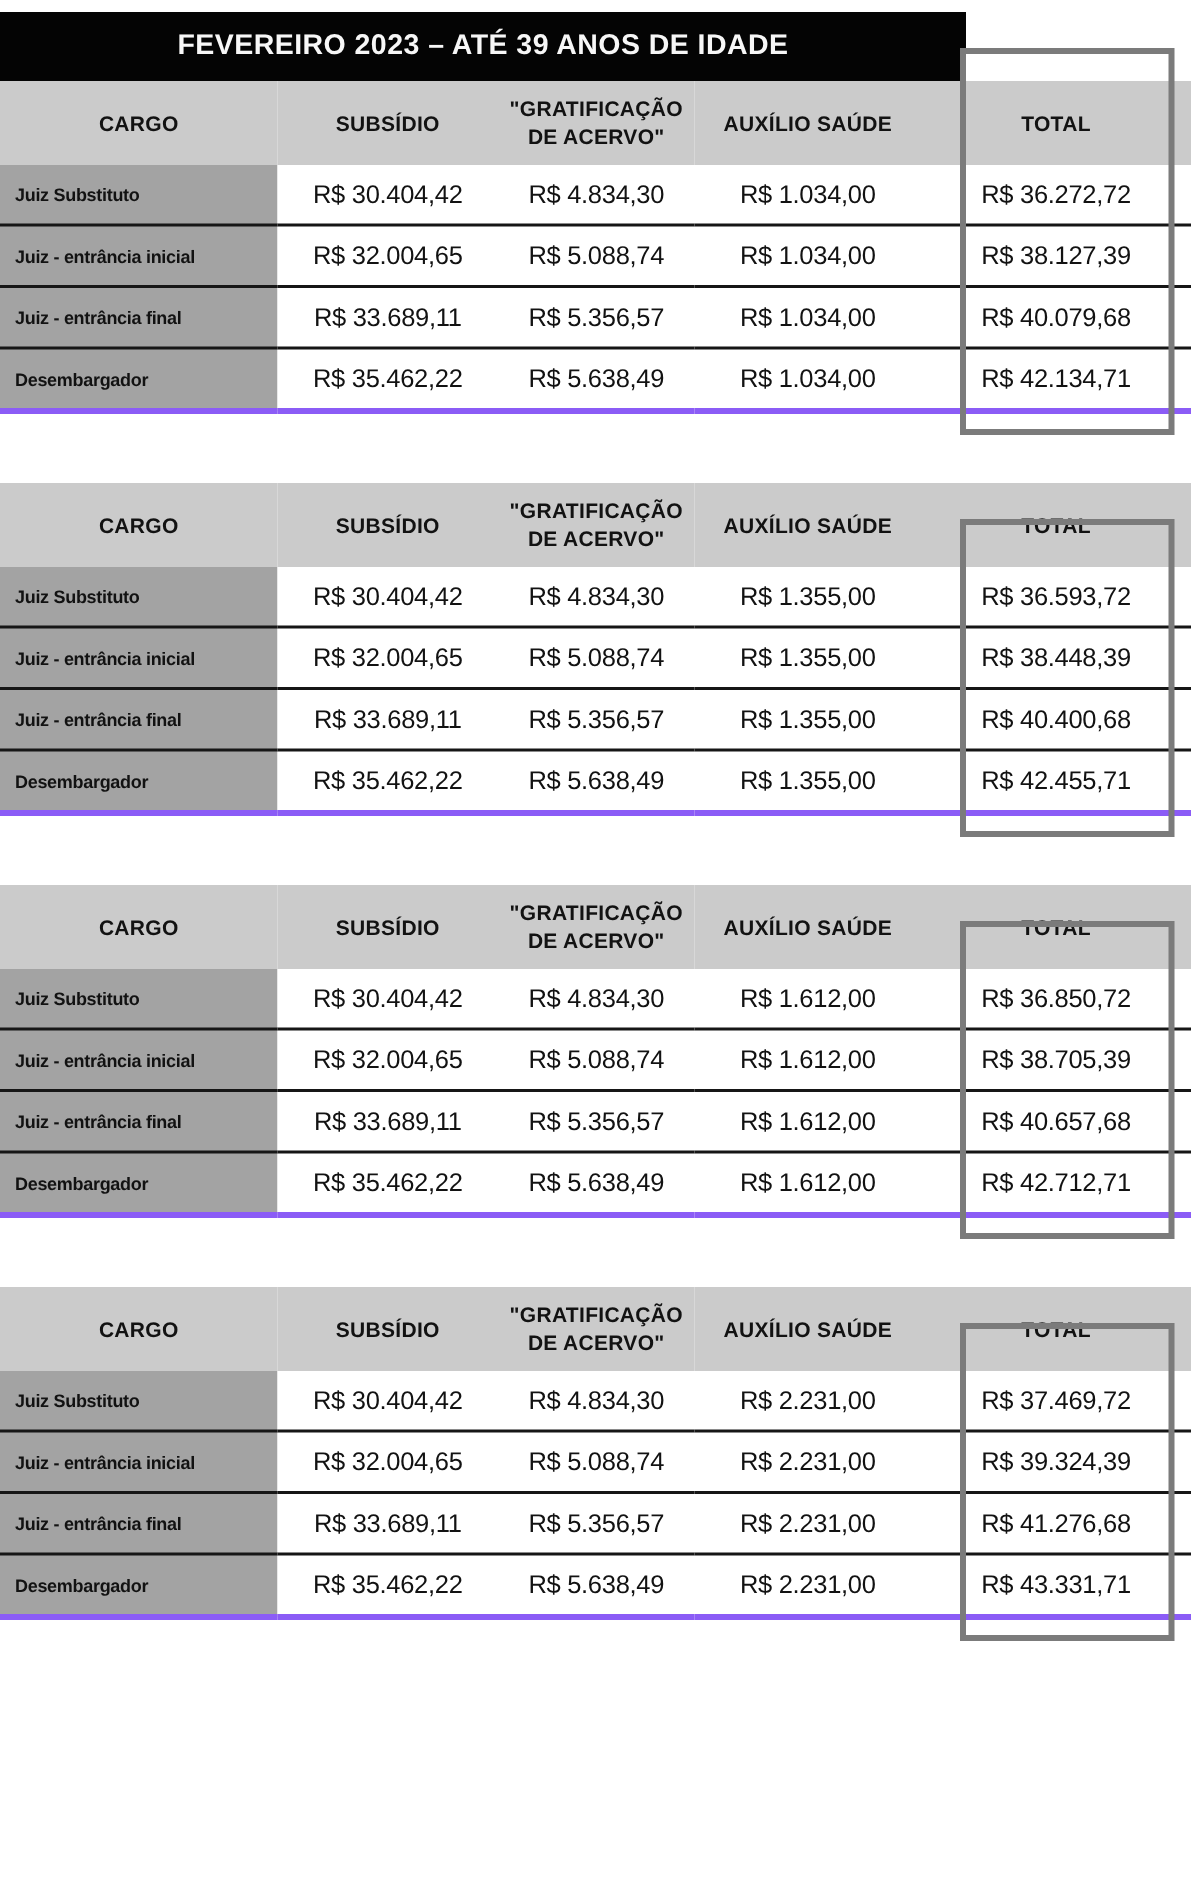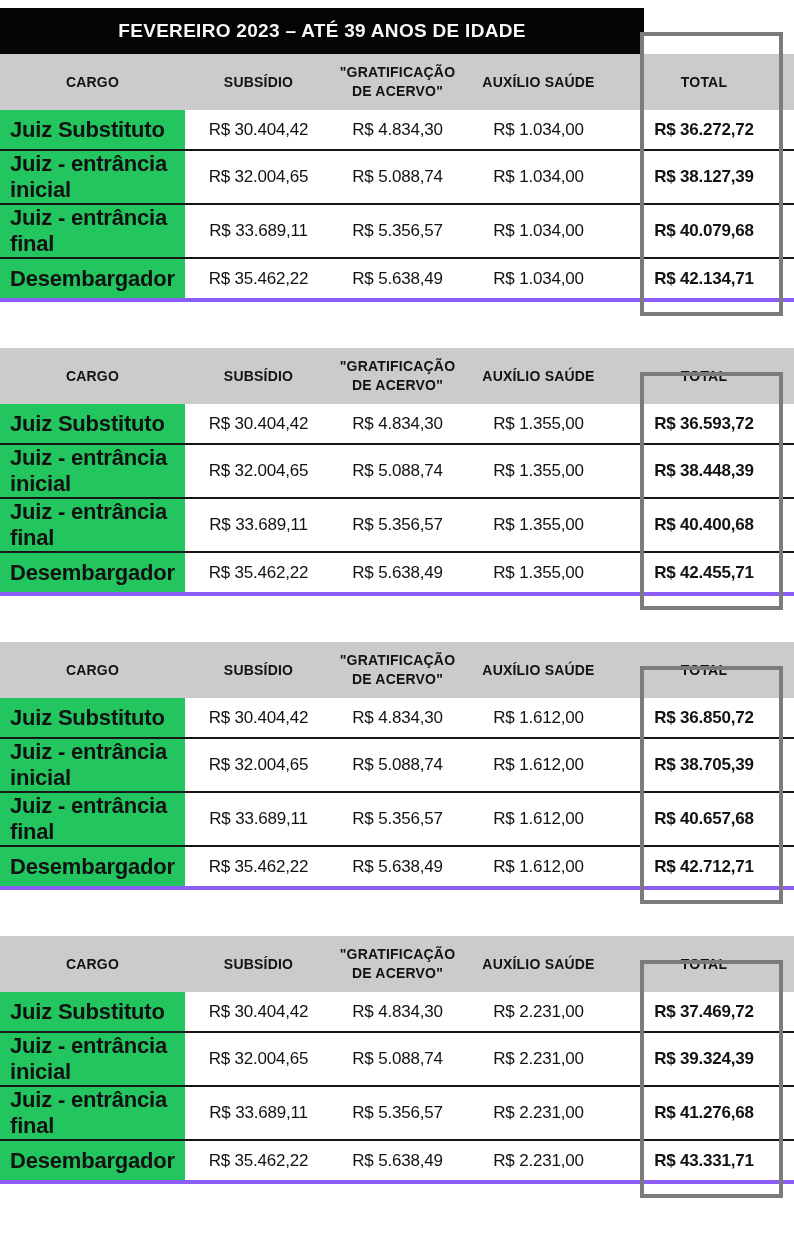--- a/index.html
+++ b/index.html
@@ -31,24 +31,24 @@
     letter-spacing: 0.2px; padding: 0;
   }
   thead th.col-gratificacao { white-space: pre-line; line-height: 1.35; }
   tbody td {
     height: 39px; text-align: center; vertical-align: middle;
     font-size: 17px; color: #121212; background: #ffffff;
     border-top: 2px solid #161616; padding: 0; letter-spacing: -0.2px;
   }
   tbody tr:first-child td { border-top: none; }
   tbody td.col-cargo {
-    background: #22c55e; text-align: left; padding-left: 10px;
-    font-weight: 700; font-size: 22px;
-  }
-  tbody td.col-total { font-weight: 700; }
+    background: #a3a3a3; text-align: left; padding-left: 10px;
+    font-weight: 700; font-size: 12px;
+  }
+  tbody td.col-total { font-weight: 400; }
   .highlight-box {
     position: absolute; left: 640px; width: 143px; top: 24px;
     height: calc(100% - 10px);
     border: 4px solid #7b7b7b; box-sizing: border-box; pointer-events: none;
   }
 </style>
 </head>
 <body>
 
 <main class="page">

